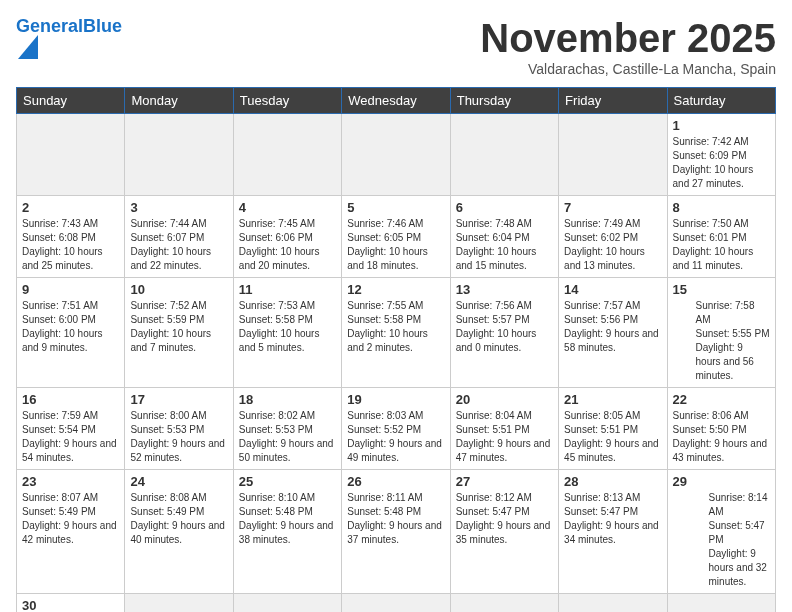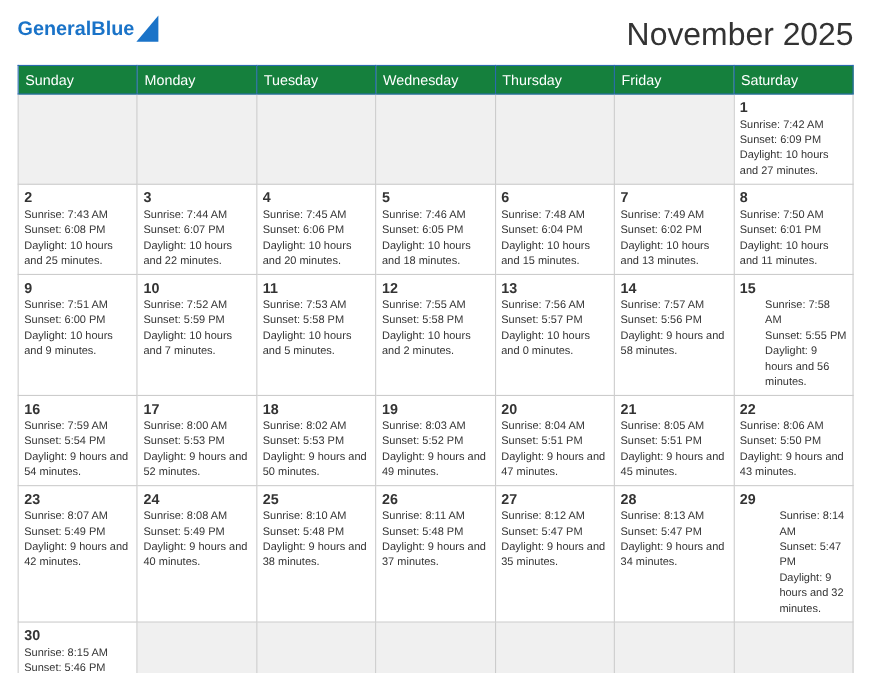--- a/index.html
+++ b/index.html
@@ -11,52 +11,52 @@
       padding: 16px;
     }
     .header-section {
       display: flex;
       justify-content: space-between;
       align-items: flex-start;
       margin-bottom: 10px;
     }
     .logo {
       display: flex;
-      flex-direction: row;
+      flex-direction: column;
       align-items: flex-start;
       justify-content: space-between;
     }
     .logo-text {
       font-size: 18px;
       color: #333;
       font-weight: normal;
     }
     .logo-text span {
       color: #1a73c8;
       font-weight: bold;
     }
     .title-block {
       text-align: right;
     }
     .month-title {
-      font-size: 29px;
+      font-size: 40px;
       color: #333;
-      font-weight: normal;
+      font-weight: bold;
     }
     .subtitle {
       font-size: 14px;
       color: #555;
     }
     .calendar {
       width: 100%;
       border-collapse: collapse;
       border: 1px solid #ccc;
     }
     .calendar th {
-      background-color: #15803d;
+      background-color: #404040;
       color: #fff;
       text-align: left;
       padding: 5px 6px;
       font-size: 13px;
       font-weight: normal;
       border: 1px solid #2a6aaf;
     }
     .calendar td {
       vertical-align: top;
       border: 1px solid #ccc;
@@ -93,20 +93,21 @@
       <span class="logo-text">
         <span>General</span><span style="color:#1a73c8;font-weight:bold;">Blue</span>
       </span>
     </div>
     <div style="display:flex;align-items:flex-end;margin-top:-2px;margin-left:2px;">
       <div style="width:0;height:0;border-left:20px solid transparent;border-right:0px solid transparent;border-bottom:24px solid #1a73c8;"></div>
     </div>
   </div>
   <div class="title-block">
     <div class="month-title">November 2025</div>
+    <div class="subtitle">Valdarachas, Castille-La Mancha, Spain</div>
   </div>
 </div>
 
 <table class="calendar">
   <thead>
     <tr>
     <th>Sunday</th>
         <th>Monday</th>
         <th>Tuesday</th>
         <th>Wednesday</th>

